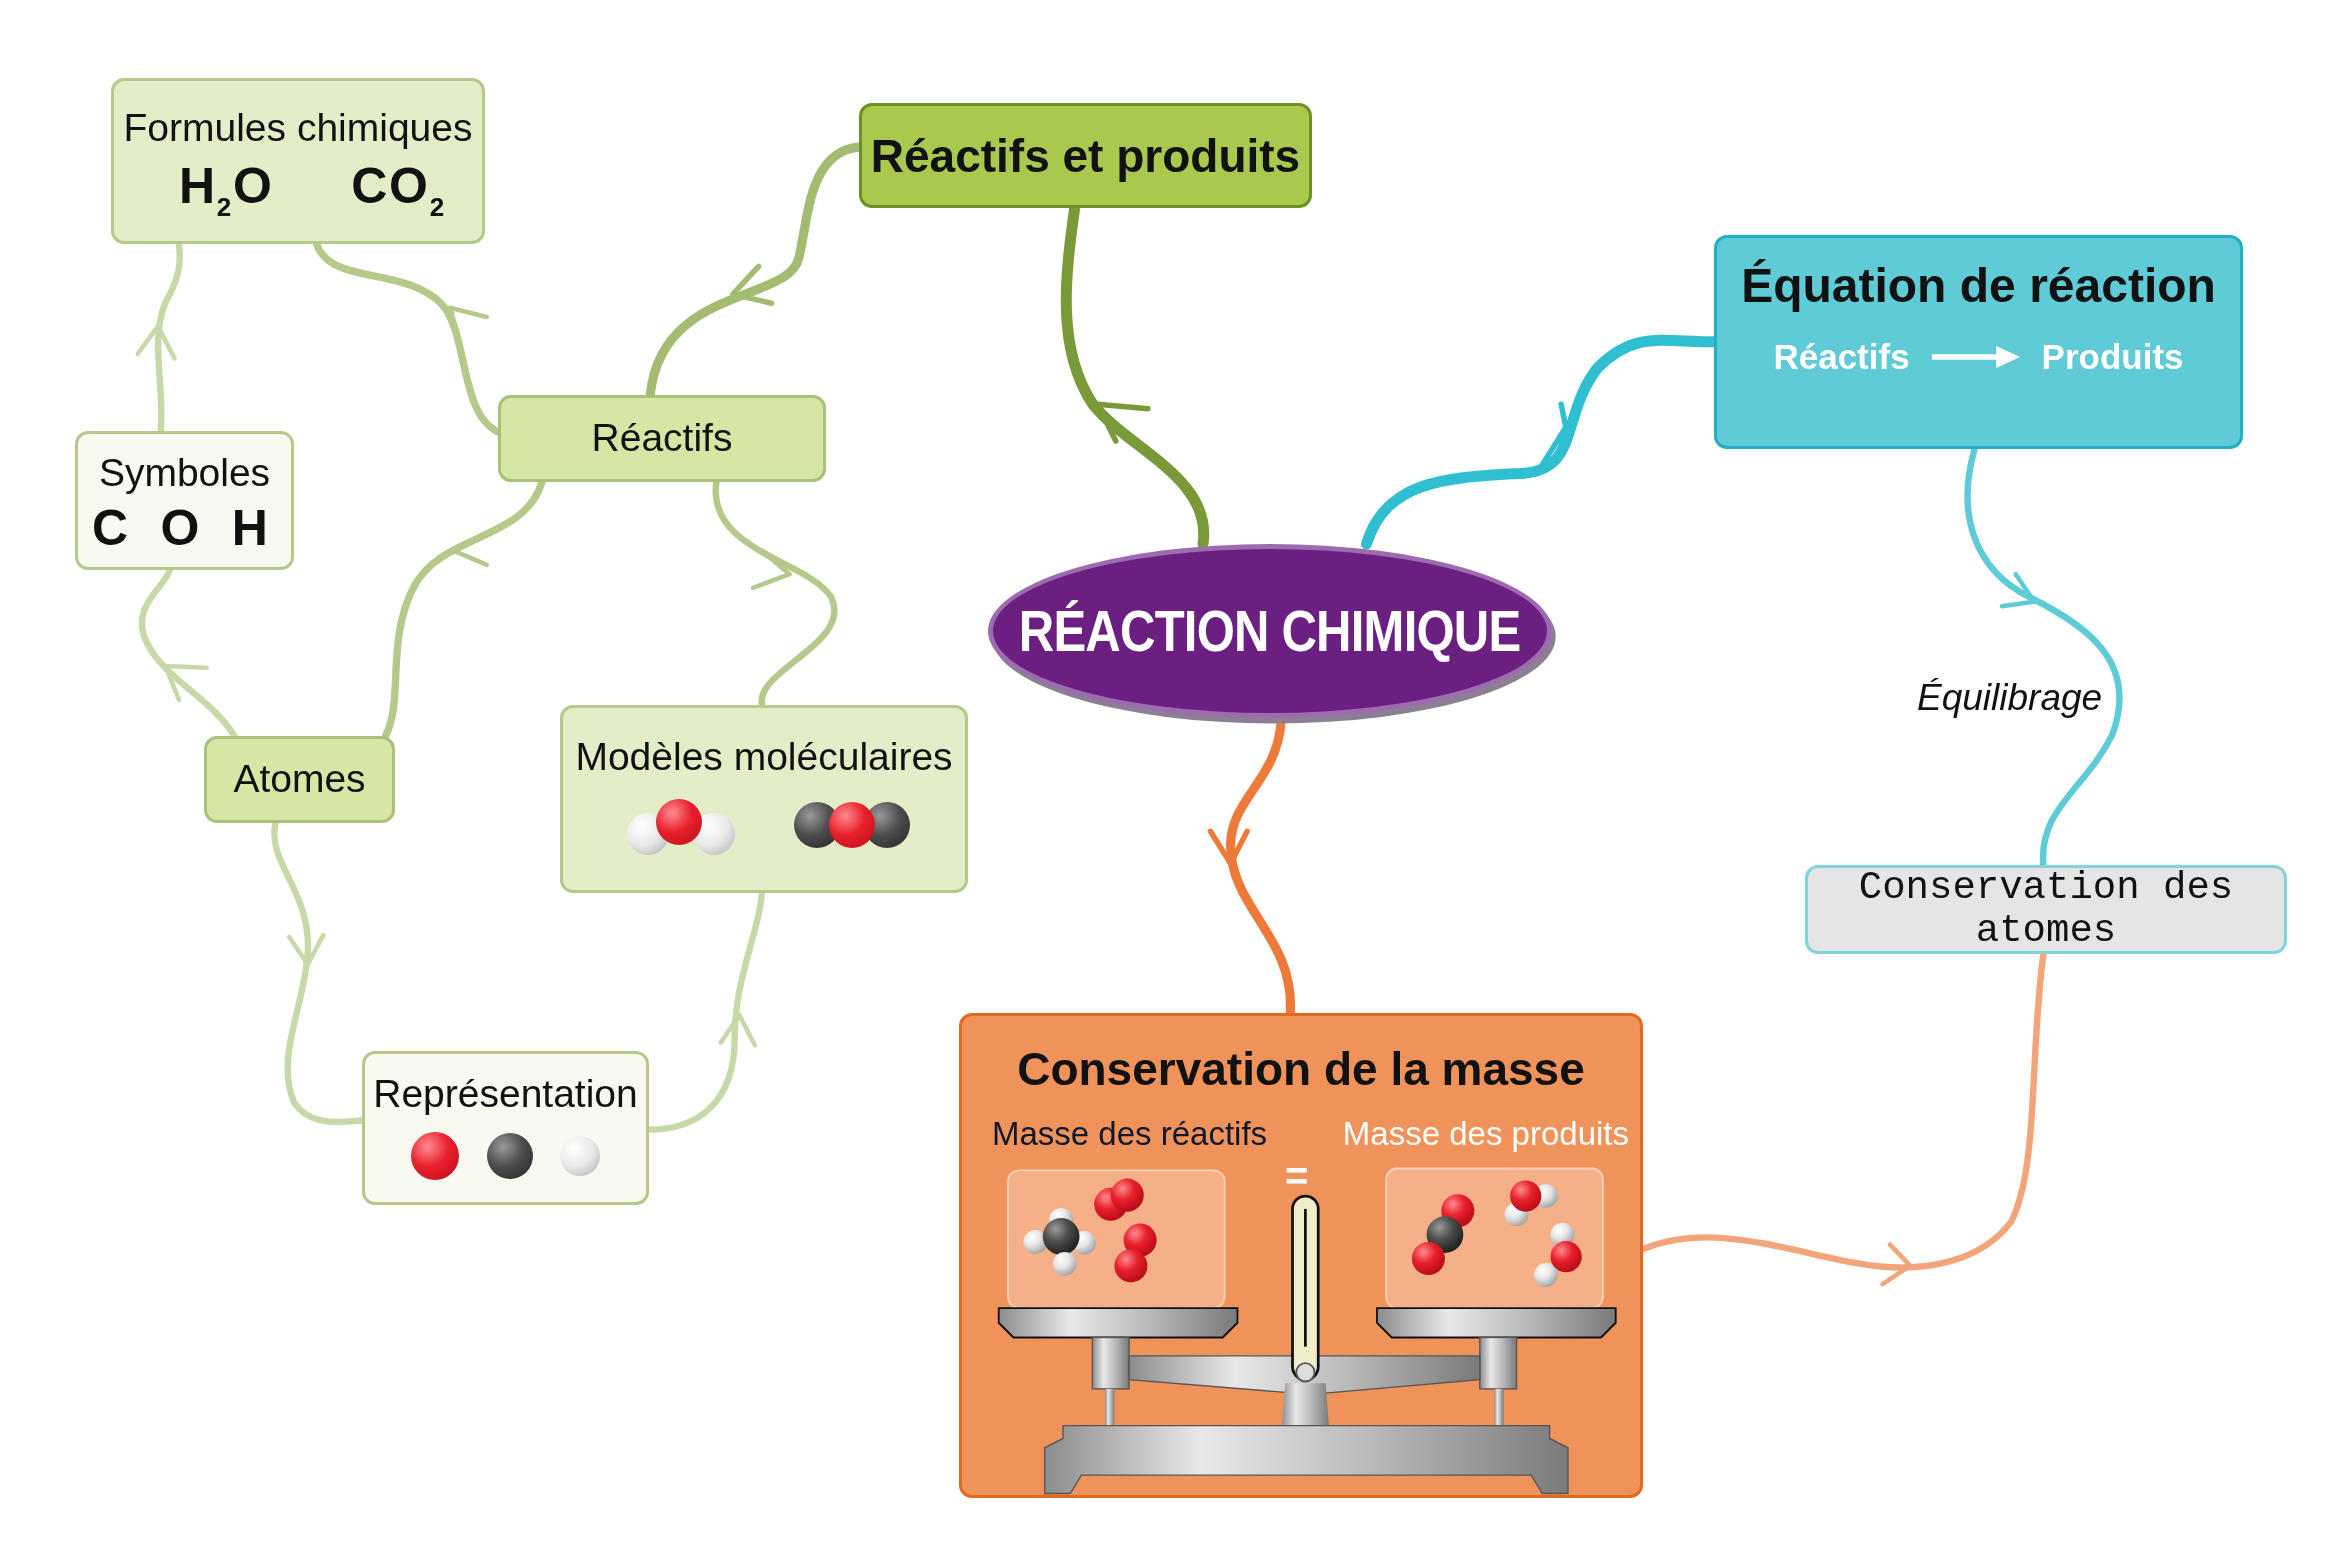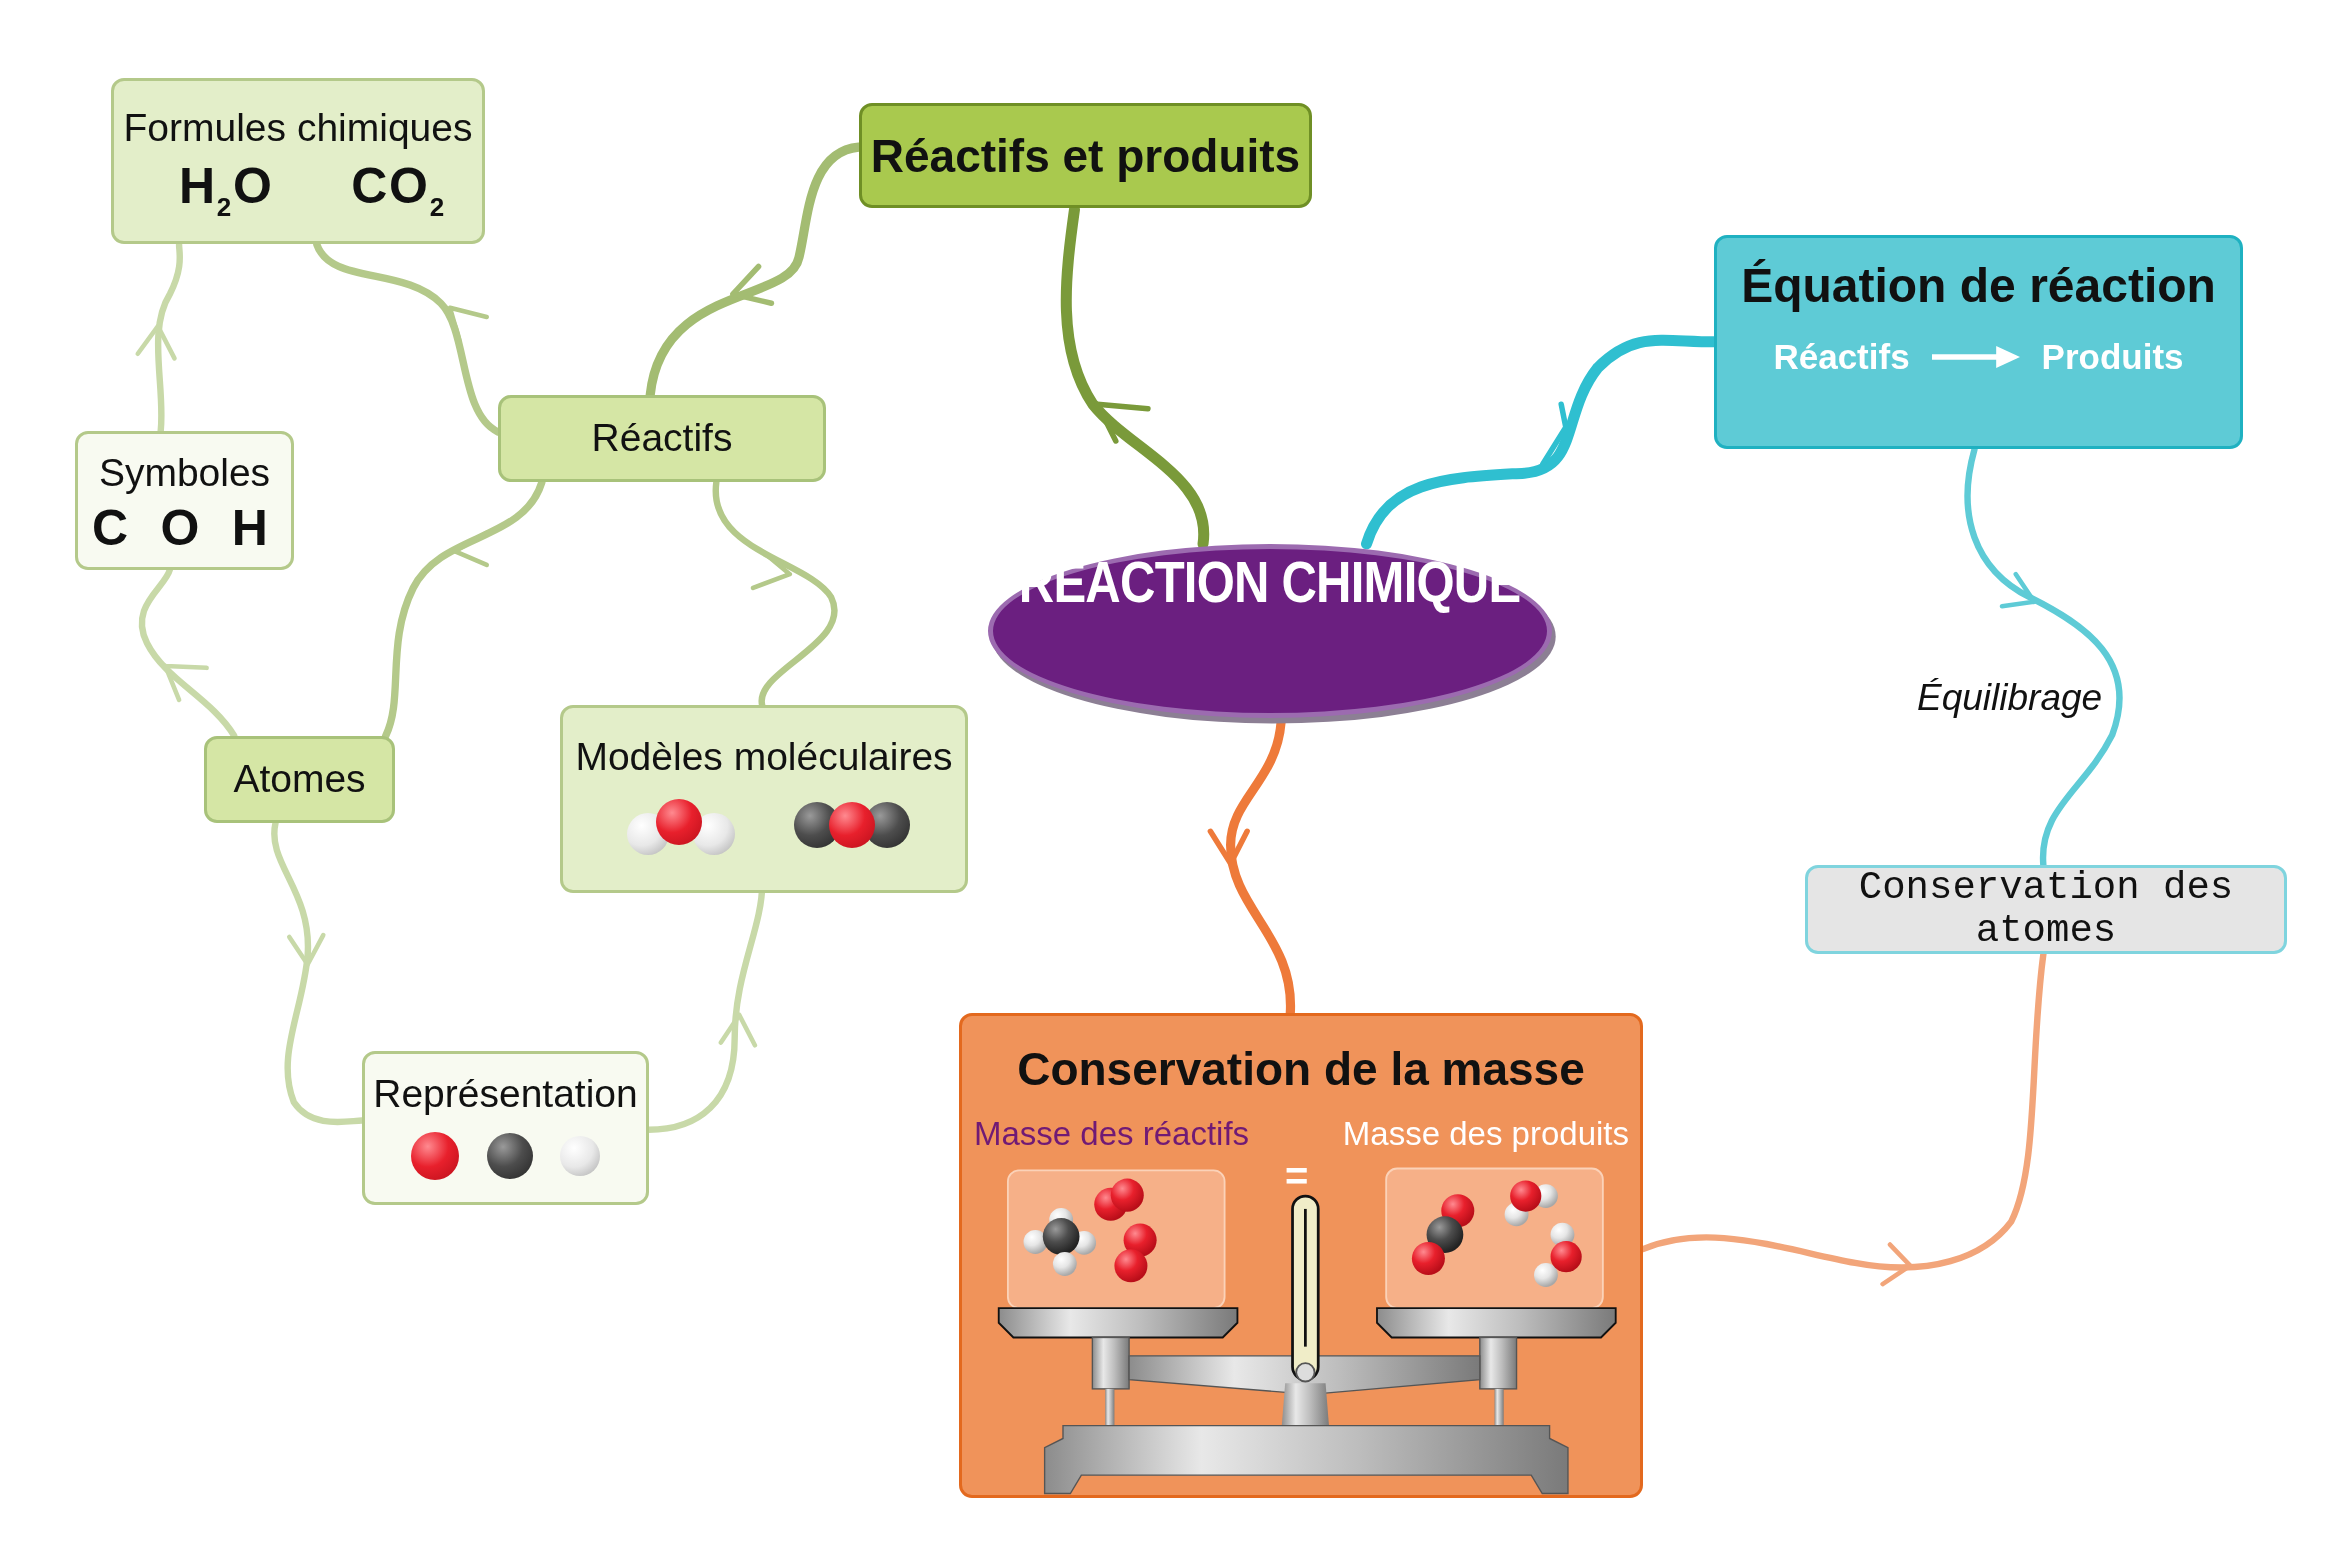--- a/index.html
+++ b/index.html
@@ -12,21 +12,21 @@
   .mid { background:#d5e6a5; border:3.7px solid #a8c27a; }
   .top { background:#a9c94e; border:3.7px solid #6f8f25; }
   .eq  { background:#5ecbd6; border:3.7px solid #1fb1c1; }
   .ca  { background:#e5e5e5; border:3.7px solid #7fd4de;font-family:Liberation Mono, monospace; }
   .ms  { background:#f0935a; border:3.7px solid #e3691e; }
   .t   { font-size:39px; line-height:1.1; }
   .sub { font-size:26px; vertical-align:-13px; }
   .formula { font-size:50px; font-weight:bold; letter-spacing:1.8px;margin-left:29px; }
   .ellipse { position:absolute; left:988px; top:544px; width:564px; height:174px; border-radius:50%;
              background:#6b1f80; border:5.5px solid #9c6bb0; box-sizing:border-box;
-             box-shadow: 3.7px 5.5px 0 #8c7f94; display:flex; align-items:flex-start; justify-content:center; }
+             box-shadow: 3.7px 5.5px 0 #8c7f94; display:flex; align-items:center; justify-content:center; }
   .ellipse span { color:#fff; font-weight:bold; font-size:57px; letter-spacing:-0.9px; transform:scaleX(0.86); white-space:nowrap; }
   .atom { display:inline-block; border-radius:50%; }
   .red { background:radial-gradient(circle at 35% 30%, #ff8a90 0%, #e8202c 45%, #b90e19 100%); }
   .dark { background:radial-gradient(circle at 35% 30%, #9a9a9a 0%, #4d4d4d 45%, #232323 100%); }
   .white { background:radial-gradient(circle at 35% 30%, #ffffff 0%, #e8e8e8 50%, #a9a9a9 100%); }
   .label { position:absolute; font-size:37px;margin-top:14px; }
 </style>
 </head>
 <body>
 
@@ -142,21 +142,21 @@
 </div>
 
 <div class="label" style="left:1917px;top:663px;font-style:italic;">Équilibrage</div>
 
 <div class="box ca" style="left:1805px;top:865px;width:482px;height:89px;display:flex;align-items:center;justify-content:center;">
   <div class="t">Conservation des atomes</div>
 </div>
 
 <div class="box ms" style="left:959px;top:1013px;width:684px;height:485px;">
   <div style="position:absolute;left:0;right:0;top:26px;font-size:46px;font-weight:bold;">Conservation de la masse</div>
-  <div style="position:absolute;left:12px;top:99px;font-size:33px;color:#701a75;">Masse des réactifs</div>
+  <div style="position:absolute;left:30px;top:99px;font-size:33px;color:#0f172a;">Masse des réactifs</div>
   <div style="position:absolute;right:11px;top:99px;font-size:33px;color:#fff;">Masse des produits</div>
   <div style="position:absolute;left:323px;top:138px;font-size:40px;color:#fff;font-weight:bold;">=</div>
 
   <svg style="position:absolute;left:0;top:0;" width="684" height="485" viewBox="0 0 745 528">
     <defs>
       <linearGradient id="metal" x1="0" x2="1">
         <stop offset="0" stop-color="#8c8c8c"></stop>
           <stop offset="0.3" stop-color="#e8e8e8"></stop>
         <stop offset="0.6" stop-color="#bdbdbd"></stop>
           <stop offset="1" stop-color="#7a7a7a"></stop>

